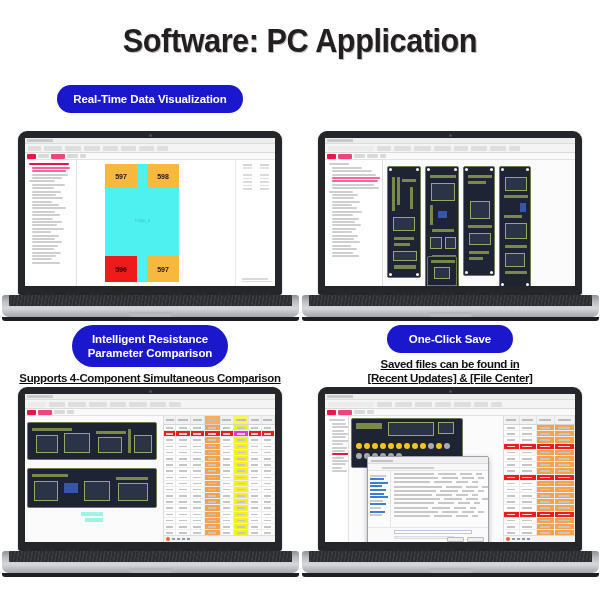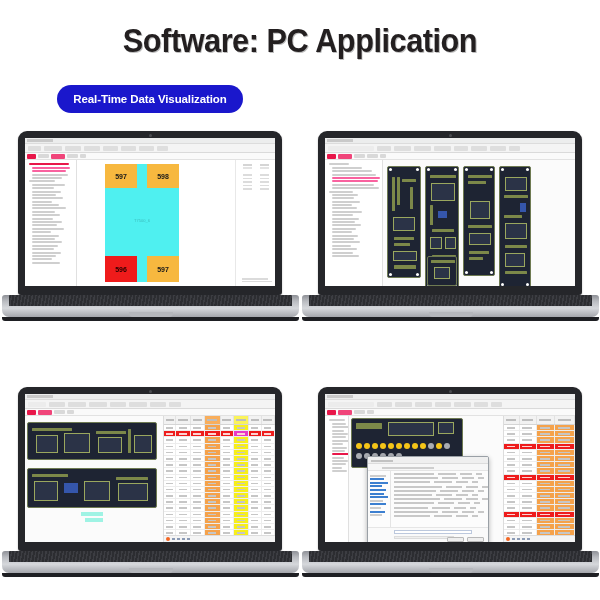--- a/index.html
+++ b/index.html
@@ -459,20 +459,25 @@
             </div>
           </div>
         </div>
       </div>
       <div class="base"></div>
       <div class="foot"></div>
     </div>
   </div>
 
   <div class="quad" id="quad-bl">
+    <div class="cap-wrap">
+      <span class="pill">Intelligent Resistance
+Parameter Comparison</span>
+      <span class="sub">Supports 4-Component Simultaneous Comparison</span>
+    </div>
 
     <div class="laptop" style="top:62px;">
       <div class="lid">
         <div class="cam"></div>
         <div class="screen">
           <div class="app">
             <div class="titlebar">
                 <div class="tt"></div>
               </div>
             <div class="toolbar">
@@ -730,20 +735,23 @@
           </div>
         </div>
       </div>
       <div class="base"></div>
       <div class="foot"></div>
     </div>
   </div>
 
   <div class="quad" id="quad-br">
     <div class="cap-wrap">
+      <span class="pill" style="padding:7px 22px">One-Click Save</span>
+      <span class="sub">Saved files can be found in
+[Recent Updates] &amp; [File Center]</span>
     </div>
 
     <div class="laptop" style="top:62px;">
       <div class="lid">
         <div class="cam"></div>
         <div class="screen">
           <div class="app">
             <div class="titlebar">
                 <div class="tt"></div>
               </div>

